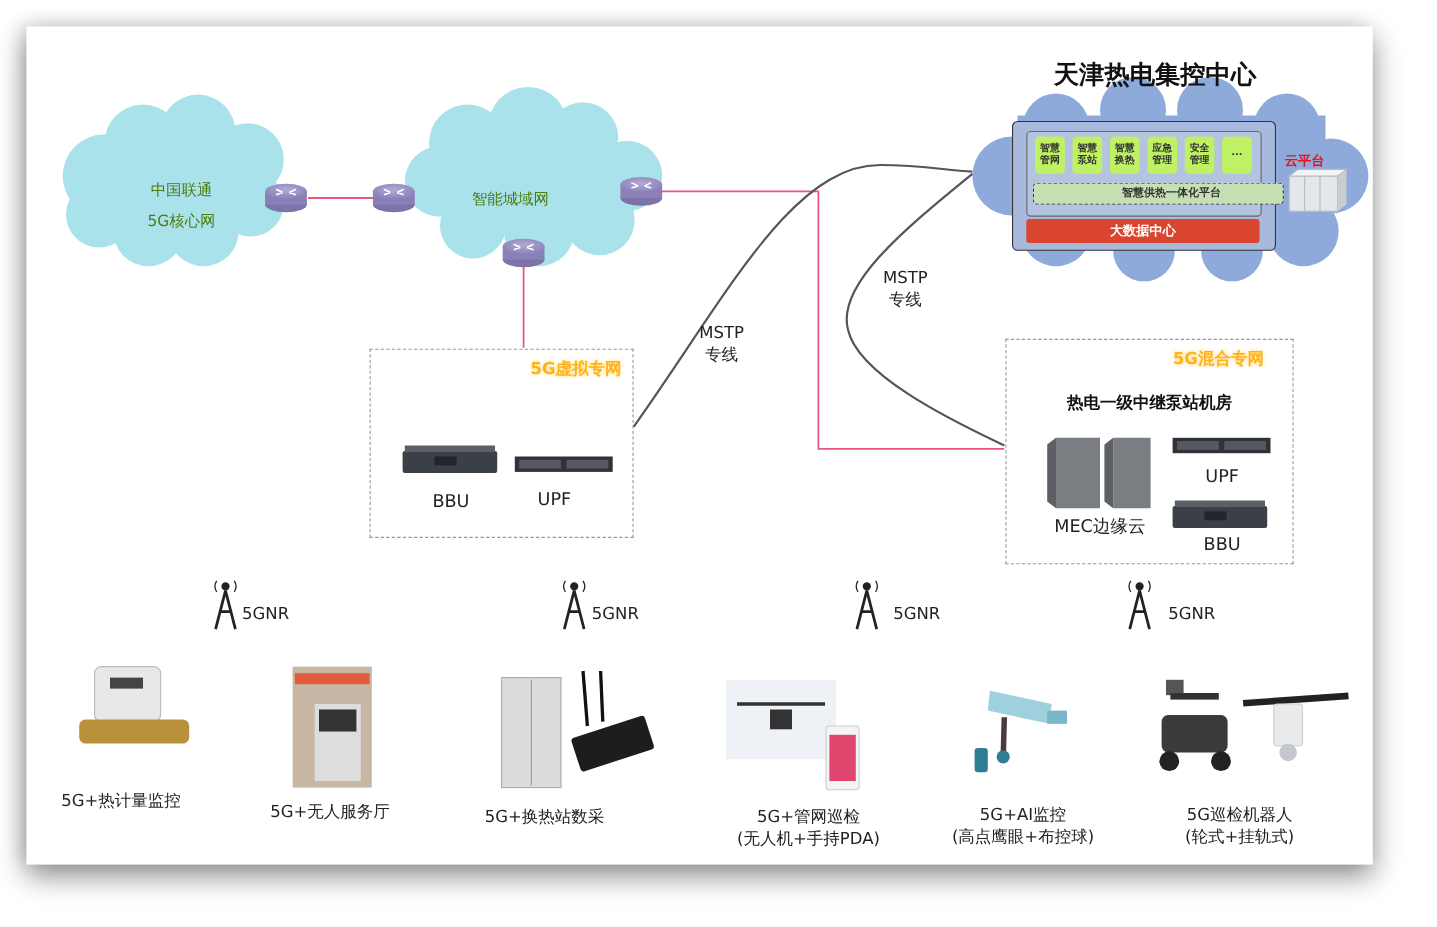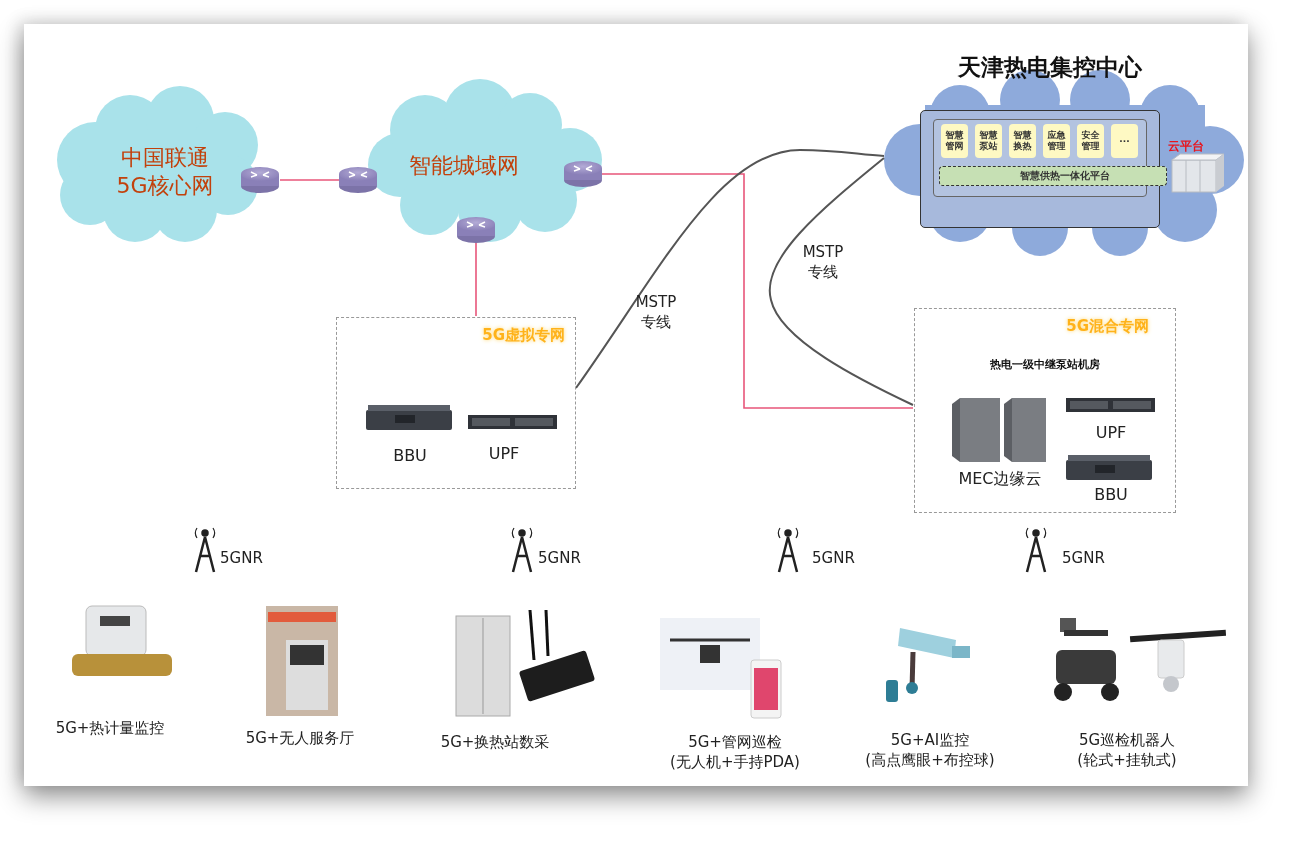--- a/index.html
+++ b/index.html
@@ -2,33 +2,33 @@
 <html><head>
 <meta charset="utf-8">
 <style>
   html, body { margin:0; padding:0; background:#ffffff; }
   body { width:1306px; height:843px; position:relative; overflow:hidden; font-family:"DejaVu Sans", sans-serif; }
   #canvas { position:absolute; left:24px; top:24px; width:1224px; height:762px; background:#ffffff;
             box-shadow: 0 10px 24px rgba(0,0,0,0.45), -6px -4px 14px rgba(0,0,0,0.10); }
   svg#links { position:absolute; left:0; top:0; width:1306px; height:843px; pointer-events:none; }
   .abs { position:absolute; }
   .txt { color:#222; text-align:center; white-space:nowrap; }
-  .cloud-label { font-size:22px; line-height:28px; color:#c2410c; }
+  .cloud-label { font-size:14px; line-height:28px; color:#4d7c0f;margin-top:15px; }
   .title { font-size:23px; font-weight:bold; color:#111; }
   .box { border:1px dashed #999; background:transparent; }
   .orange { color:#ffb21a; font-weight:bold; font-size:15px; text-shadow:0 0 2px #fff2c6, 0 0 4px #ffd77a;padding-left:20px; }
-  .roomtitle { font-size:11px; font-weight:bold; color:#111; }
+  .roomtitle { font-size:15px; font-weight:bold; color:#111; }
   .devlabel { font-size:16px; color:#222; }
   .mstp { font-size:15px; line-height:20px; color:#222; }
   .cap { font-size:15px; line-height:20px; color:#222; }
   .gnr { font-size:15px; color:#222; }
   .platform { position:absolute; left:920px; top:110px; width:238px; height:116px; border:1.5px solid #333;
               border-radius:5px; background:#a7b9dc; }
   .inner { position:absolute; left:12px; top:8px; width:212px; height:76px; border:1px solid #666; border-radius:4px; background:#b3c3e0; }
-  .mod { position:absolute; top:4px; width:27px; height:34px; background:#fef9c3; border-radius:4px;
+  .mod { position:absolute; top:4px; width:27px; height:34px; background:#bef264; border-radius:4px;
          font-size:9px; line-height:11px; font-weight:bold; color:#333; text-align:center; padding-top:6px; box-sizing:border-box; }
   .integ { position:absolute; left:5px; top:46px; width:202px; height:18px; border:1px dashed #333; border-radius:4px;
            background:#c6e0b4; font-size:10px; font-weight:bold; color:#333; text-align:center; line-height:18px;padding-left:24px; }
   .bigdata { position:absolute; left:12px; top:88px; width:212px; height:22px; background:#d9452e; border-radius:3px;
              color:#fff; font-weight:bold; font-size:12px; text-align:center; line-height:22px; }
   .yunpt { color:#e8141c; font-weight:bold; font-size:12px; }
 </style>
 </head>
 <body>
 
@@ -228,20 +228,21 @@
 <div class="platform">
   <div class="inner">
     <div class="mod" style="left:7px;"><span>智慧</span><br><span>管网</span></div>
     <div class="mod" style="left:41px;"><span>智慧</span><br><span>泵站</span></div>
     <div class="mod" style="left:75px;"><span>智慧</span><br><span>换热</span></div>
     <div class="mod" style="left:109px;"><span>应急</span><br><span>管理</span></div>
     <div class="mod" style="left:143px;"><span>安全</span><br><span>管理</span></div>
     <div class="mod" style="left:177px;padding-top:10px;"><span>...</span></div>
     <div class="integ">智慧供热一体化平台</div>
   </div>
+  <div class="bigdata">大数据中心</div>
 </div>
 <div class="abs yunpt" style="left:1168px;top:138px;">云平台</div>
 
 <div class="abs txt mstp" style="left:630px;top:292px;width:52px;">
   <div>MSTP</div>
   <div>专线</div>
 </div>
 <div class="abs txt mstp" style="left:797px;top:242px;width:52px;">
   <div>MSTP</div>
   <div>专线</div>

